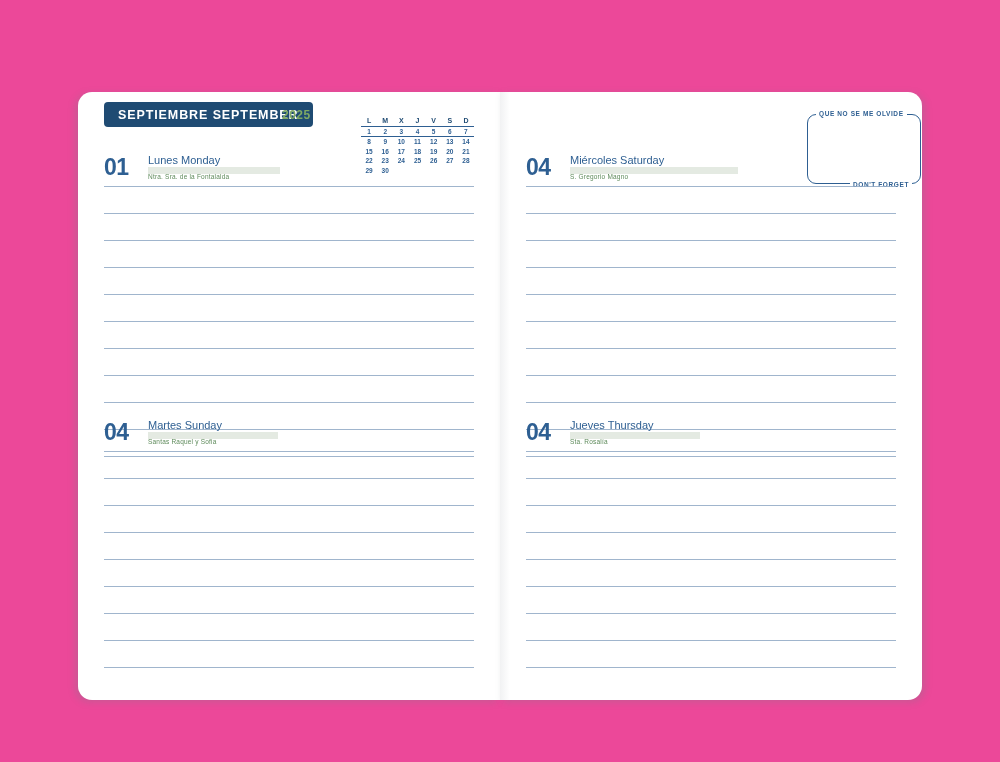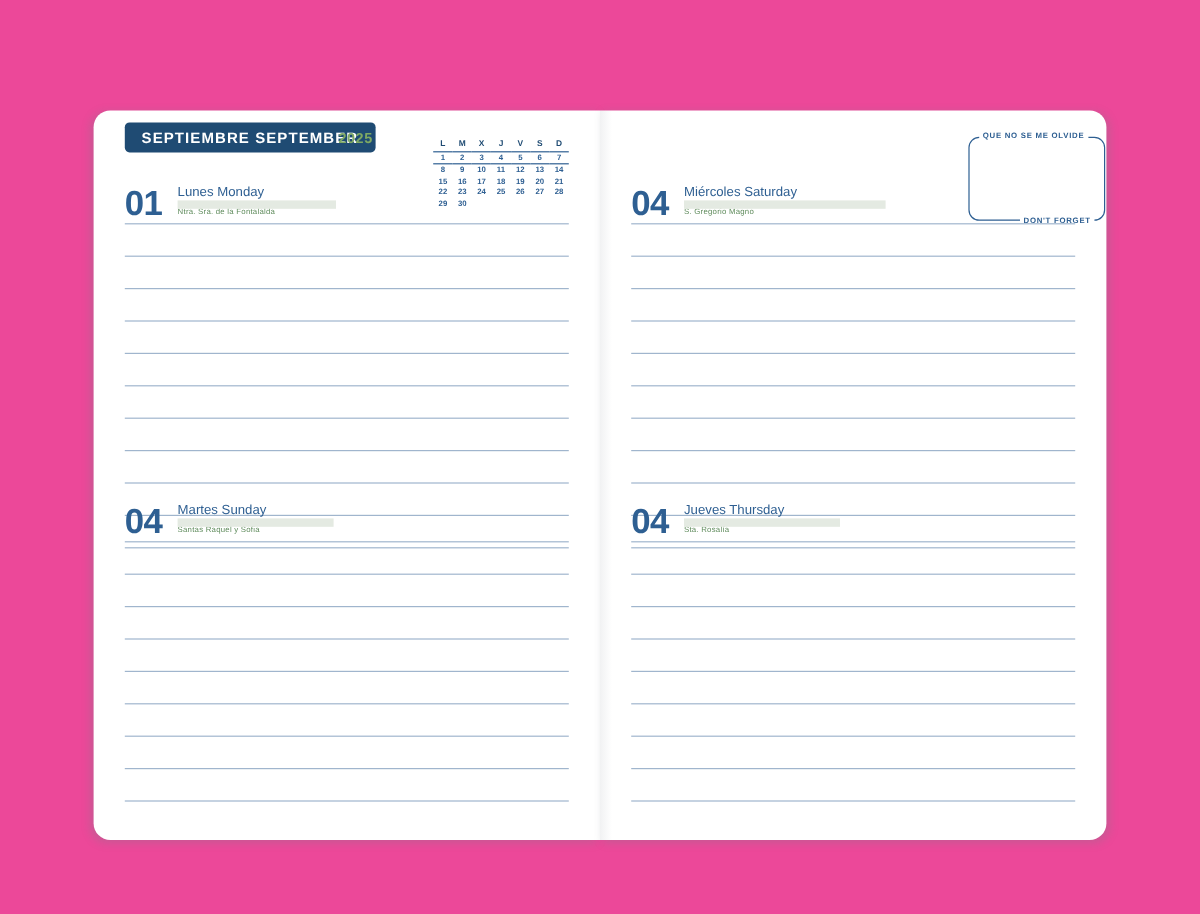--- a/index.html
+++ b/index.html
@@ -112,21 +112,21 @@
   }
   .mini-cal td.sun { color: #2e5f92; }
   .mini-cal td.empty { color: transparent; }
   .cal-first-row td { position: relative; }
   
   .day-block { position: absolute; left: 26px; width: 370px; }
   .day-head { position: relative; height: 30px; }
   .day-num {
     position: absolute;
     left: 0; top: 0;
-    font-size: 29px;
+    font-size: 23px;
     font-weight: bold;
     color: #2e5f92;
     letter-spacing: -0.5px;
   }
   .day-title {
     position: absolute;
     left: 44px;
     top: 0;
     font-size: 11px;
     font-weight: normal;

